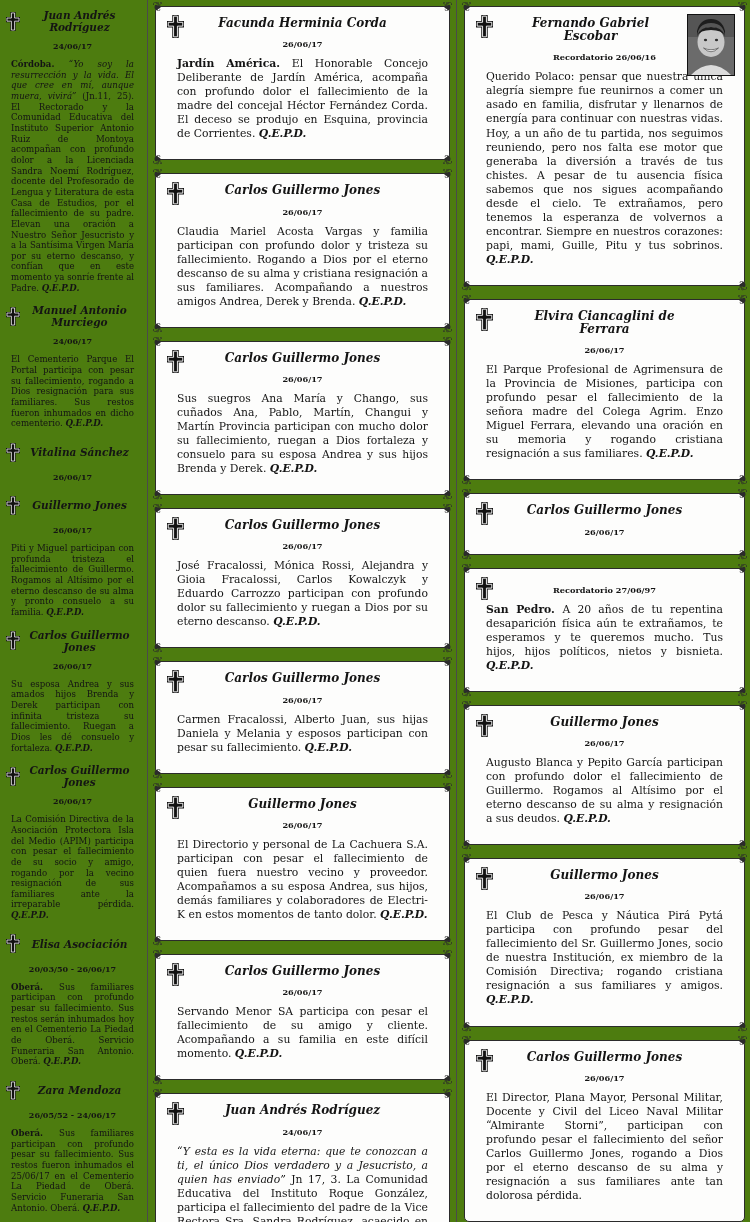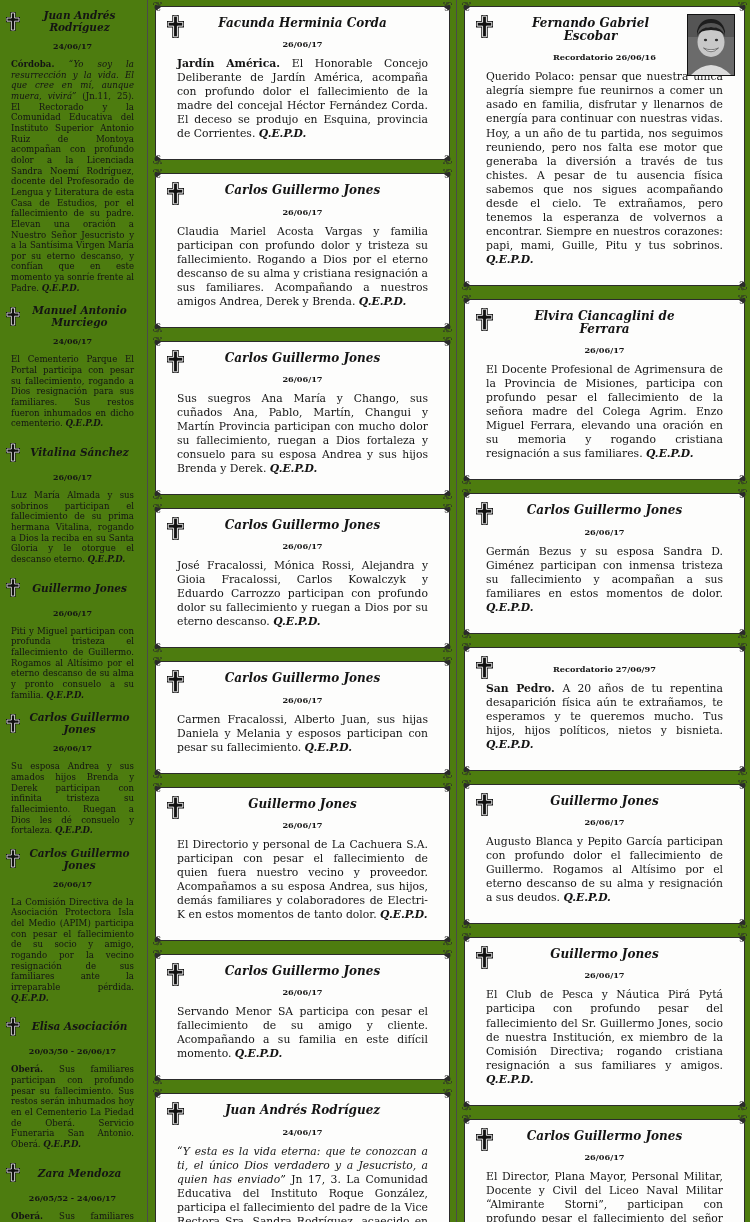--- a/index.html
+++ b/index.html
@@ -81,21 +81,20 @@
         <div class="lhead">
           <span class="lcross">
             <svg width="14" height="19" viewBox="0 0 22 30" aria-hidden="true">
               <path d="M8.5 1.5h5v8h7v5h-7v14h-5v-14h-7v-5h7z" fill="none" stroke="#111" stroke-width="3.4"></path>
               <path d="M8.5 1.5h5v8h7v5h-7v14h-5v-14h-7v-5h7z" fill="#111" stroke="#fff" stroke-width="1.2"></path>
             </svg>
           </span>
           <div class="lname">Vitalina Sánchez</div>
         </div>
         <div class="ldate">26/06/17</div>
-        <p class="lbody"><span class="sn">Luz María Almada y sus sobrinos participan el fallecimiento de su prima hermana Vitalina, rogando a Dios la reciba en su Santa Gloria y le otorgue el descanso eterno.</span> <span class="qepd">Q.E.P.D.</span></p>
       </div>
       <div class="lentry">
         <div class="lhead">
           <span class="lcross">
             <svg width="14" height="19" viewBox="0 0 22 30" aria-hidden="true">
               <path d="M8.5 1.5h5v8h7v5h-7v14h-5v-14h-7v-5h7z" fill="none" stroke="#111" stroke-width="3.4"></path>
               <path d="M8.5 1.5h5v8h7v5h-7v14h-5v-14h-7v-5h7z" fill="#111" stroke="#fff" stroke-width="1.2"></path>
             </svg>
           </span>
           <div class="lname">Guillermo Jones</div>
@@ -302,34 +301,33 @@
         <span class="orn tl">❦</span>
         <span class="orn tr">❦</span>
         <span class="orn bl">❦</span>
         <span class="orn br">❦</span>
         <span class="bcross"><svg width="17" height="23" viewBox="0 0 22 30" aria-hidden="true">
             <path d="M8.5 1.5h5v8h7v5h-7v14h-5v-14h-7v-5h7z" fill="none" stroke="#111" stroke-width="3.4"></path>
             <path d="M8.5 1.5h5v8h7v5h-7v14h-5v-14h-7v-5h7z" fill="#111" stroke="#fff" stroke-width="1.2"></path>
           </svg></span>
         <div class="box-name">Elvira Ciancaglini de Ferrara</div>
         <div class="box-date">26/06/17</div>
-        <p class="box-body"><span class="sn">El Docente Profesional de Agrimensura de la Provincia de Misiones, participa con profundo pesar el fallecimiento de la señora madre del Colega Agrim. Enzo Miguel Ferrara, elevando una oración en su memoria y rogando cristiana resignación a sus familiares.</span> <span class="qepd">Q.E.P.D.</span></p>
-      </div>
-      <div class="box">
-        <span class="orn tl">❦</span>
-        <span class="orn tr">❦</span>
-        <span class="orn bl">❦</span>
-        <span class="orn br">❦</span>
-        <span class="bcross"><svg width="17" height="23" viewBox="0 0 22 30" aria-hidden="true">
-            <path d="M8.5 1.5h5v8h7v5h-7v14h-5v-14h-7v-5h7z" fill="none" stroke="#111" stroke-width="3.4"></path>
-            <path d="M8.5 1.5h5v8h7v5h-7v14h-5v-14h-7v-5h7z" fill="#111" stroke="#fff" stroke-width="1.2"></path>
-          </svg></span>
-        <div class="box-name">Carlos Guillermo Jones</div>
-        <div class="box-date">26/06/17</div>
-        <p class="box-body"><span class="sn">Germán Bezus y su esposa Sandra D. Giménez participan con inmensa tristeza su fallecimiento y acompañan a sus familiares en estos momentos de dolor.</span> <span class="qepd">Q.E.P.D.</span></p>
+        <p class="box-body"><span class="sn">El Parque Profesional de Agrimensura de la Provincia de Misiones, participa con profundo pesar el fallecimiento de la señora madre del Colega Agrim. Enzo Miguel Ferrara, elevando una oración en su memoria y rogando cristiana resignación a sus familiares.</span> <span class="qepd">Q.E.P.D.</span></p>
+      </div>
+      <div class="box">
+        <span class="orn tl">❦</span>
+        <span class="orn tr">❦</span>
+        <span class="orn bl">❦</span>
+        <span class="orn br">❦</span>
+        <span class="bcross"><svg width="17" height="23" viewBox="0 0 22 30" aria-hidden="true">
+            <path d="M8.5 1.5h5v8h7v5h-7v14h-5v-14h-7v-5h7z" fill="none" stroke="#111" stroke-width="3.4"></path>
+            <path d="M8.5 1.5h5v8h7v5h-7v14h-5v-14h-7v-5h7z" fill="#111" stroke="#fff" stroke-width="1.2"></path>
+          </svg></span>
+        <div class="box-name">Carlos Guillermo Jones</div>
+        <div class="box-date">26/06/17</div>
       </div>
       <div class="box">
         <span class="orn tl">❦</span>
         <span class="orn tr">❦</span>
         <span class="orn bl">❦</span>
         <span class="orn br">❦</span>
         <span class="bcross"><svg width="17" height="23" viewBox="0 0 22 30" aria-hidden="true">
             <path d="M8.5 1.5h5v8h7v5h-7v14h-5v-14h-7v-5h7z" fill="none" stroke="#111" stroke-width="3.4"></path>
             <path d="M8.5 1.5h5v8h7v5h-7v14h-5v-14h-7v-5h7z" fill="#111" stroke="#fff" stroke-width="1.2"></path>
           </svg></span>

